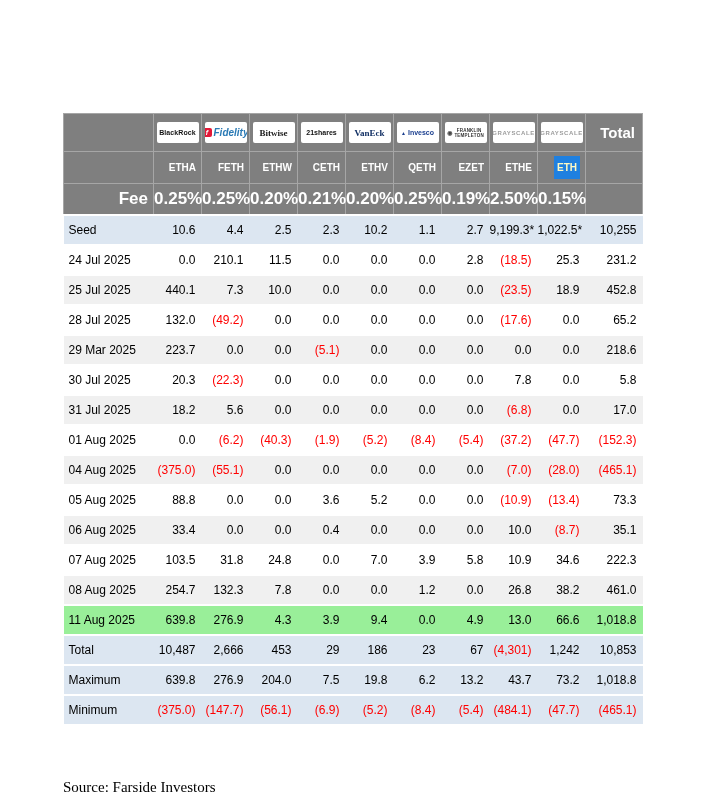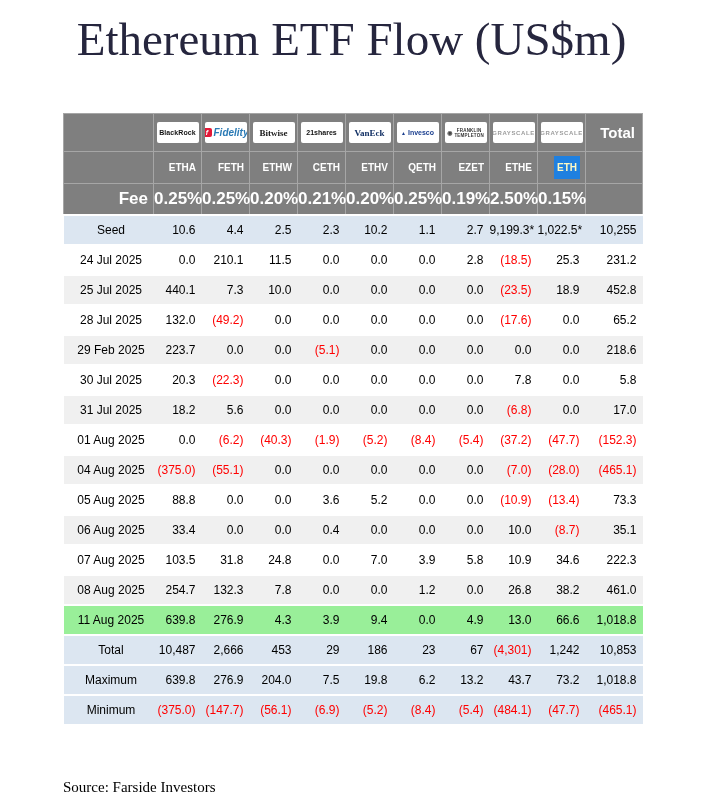--- a/index.html
+++ b/index.html
@@ -55,37 +55,36 @@
   .logo-franklin-templeton .logo-icon { font-size:6px; color:#444; }
   .ft-lines { display:flex; flex-direction:column; line-height:5px; }
   .ft-lines span { font-size:4.5px; font-weight:bold; color:#333; letter-spacing:0.2px; }
   .logo-grayscale .logo-text { font-size:6px; font-weight:bold; letter-spacing:0.6px; color:#9b9b9b; }
 
   
   tbody td {
     height:28px; border-top:2px solid #ffffff;
     text-align:right; padding:0 6px 0 0; color:#000;
   }
-  tbody td.row-label { text-align:center; padding:0 0 0 5px; }
+  tbody td.row-label { text-align:left; padding:0 0 0 5px; }
   tr.bg-white td { background:#ffffff; }
   tr.bg-gray  td { background:var(--row-gray,#f0f0f0); }
   tr.bg-blue  td { background:var(--row-blue,#dce6f1); }
   tr.bg-green td { background:var(--row-green,#99ef99); }
   td.neg { color:var(--neg-color,#ff0000); }
 
   .source-note {
     position:absolute; top:779px; left:63px; margin:0;
     font-family:Liberation Serif, serif; font-size:15px; color:#000;
   }
 </style>
 </head>
 <body>
 
 <div class="page" style="--header-bg: #7f7f7f; --header-border: #a6a6a6; --row-blue: #dce6f1; --row-gray: #f0f0f0; --row-green: #99ef99; --neg-color: #ff0000; --hl-color: #1f80e0; --title-color: #26263e;">
-  <h1 class="page-title">Ethereum ETF Flow (US$m)</h1>
 
   <table class="etf-table">
     <colgroup>
         <col class="c-label">
         <col class="c-val">
         <col class="c-val">
         <col class="c-val">
         <col class="c-val">
         <col class="c-val">
         <col class="c-val">
@@ -224,21 +223,21 @@
           <td>0.0</td>
           <td>0.0</td>
           <td>0.0</td>
           <td>0.0</td>
           <td>0.0</td>
           <td class="neg">(17.6)</td>
           <td>0.0</td>
           <td>65.2</td>
         </tr>
         <tr class="bg-gray">
-          <td class="row-label">29 Feb 2025</td>
+          <td class="row-label">29 Mar 2025</td>
           <td>223.7</td>
           <td>0.0</td>
           <td>0.0</td>
           <td class="neg">(5.1)</td>
           <td>0.0</td>
           <td>0.0</td>
           <td>0.0</td>
           <td>0.0</td>
           <td>0.0</td>
           <td>218.6</td>

